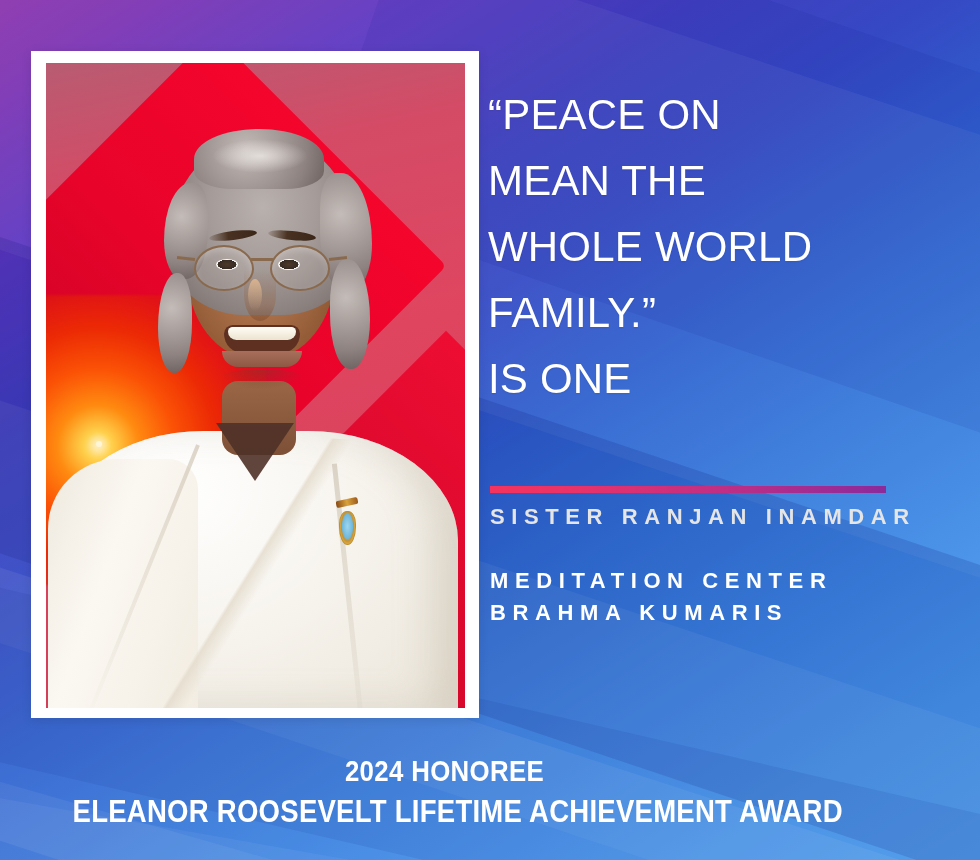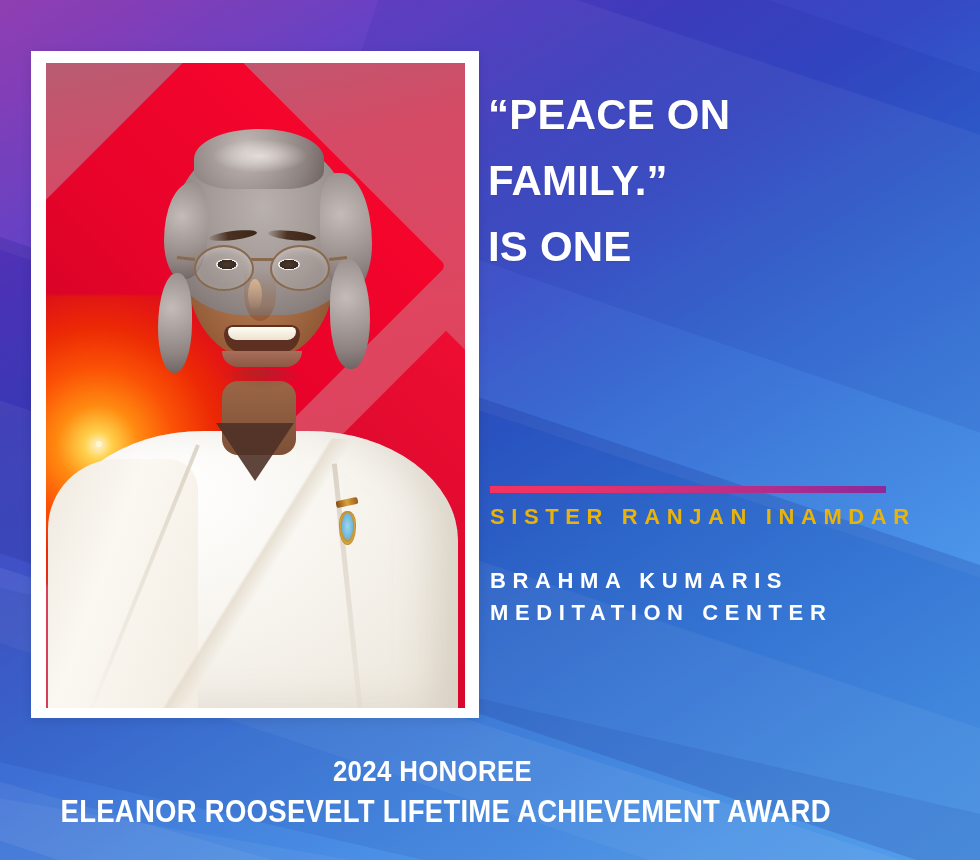--- a/index.html
+++ b/index.html
@@ -337,21 +337,21 @@
     border: 1.5px solid #c08f2c;
   }
 
   
   .quote {
     position: absolute;
     left: 488px;
     top: 82px;
     width: 460px;
     color: #ffffff;
-    font-weight: 700;
+    font-weight: 400;
     font-size: 42px;
     line-height: 66px;
     letter-spacing: 0.2px;
     text-transform: uppercase;
     text-shadow: 0 1px 2px rgba(0,0,0,0.08);
   }
   .quote .ln { display: block; white-space: nowrap; }
 
   .divider {
     position: absolute;
@@ -359,21 +359,21 @@
     top: 486px;
     width: 396px;
     height: 7px;
     background: linear-gradient(90deg, #f5335e 0%, #e8336a 22%, #c02f84 58%, #8b2a9b 100%);
   }
 
   .attrib-name {
     position: absolute;
     left: 490px;
     top: 504px;
-    color: #eab308;
+    color: #e5e5e5;
     font-size: 22px;
     font-weight: 600;
     letter-spacing: 6.6px;
     text-transform: uppercase;
     white-space: nowrap;
   }
   .attrib-org {
     position: absolute;
     left: 490px;
     top: 565px;
@@ -382,21 +382,21 @@
     font-weight: 600;
     letter-spacing: 6.6px;
     line-height: 32px;
     text-transform: uppercase;
   }
   .attrib-org .ln { display: block; white-space: nowrap; }
 
   
   .banner {
     position: absolute;
-    left: 0;
+    left: 12px;
     top: 752px;
     width: 865px;
     text-align: center;
     color: #ffffff;
   }
   .banner-line1 {
     font-size: 30px;
     font-weight: 900;
     letter-spacing: 0.4px;
     text-transform: uppercase;
@@ -476,31 +476,33 @@
         <div class="pin">
           <div class="pin-bar"></div>
           <div class="pin-medal"></div>
         </div>
       </div>
     </div>
   </div>
 
   <div class="quote">
     <span class="ln">“PEACE ON</span>
+    <span class="ln">MEAN THE</span>
+    <span class="ln">WHOLE WORLD</span>
     <span class="ln">FAMILY.”</span>
     <span class="ln">IS ONE</span>
   </div>
 
   <div class="divider"></div>
 
   <div class="attrib-name">SISTER RANJAN INAMDAR</div>
 
   <div class="attrib-org">
+    <span class="ln">MEDITATION CENTER</span>
     <span class="ln">BRAHMA KUMARIS</span>
-    <span class="ln">MEDITATION CENTER</span>
   </div>
 
   <div class="banner">
     <div class="banner-line1">2024 HONOREE</div>
     <div class="banner-line2">ELEANOR ROOSEVELT LIFETIME ACHIEVEMENT AWARD</div>
   </div>
 
 </div>
 
 </body></html>

